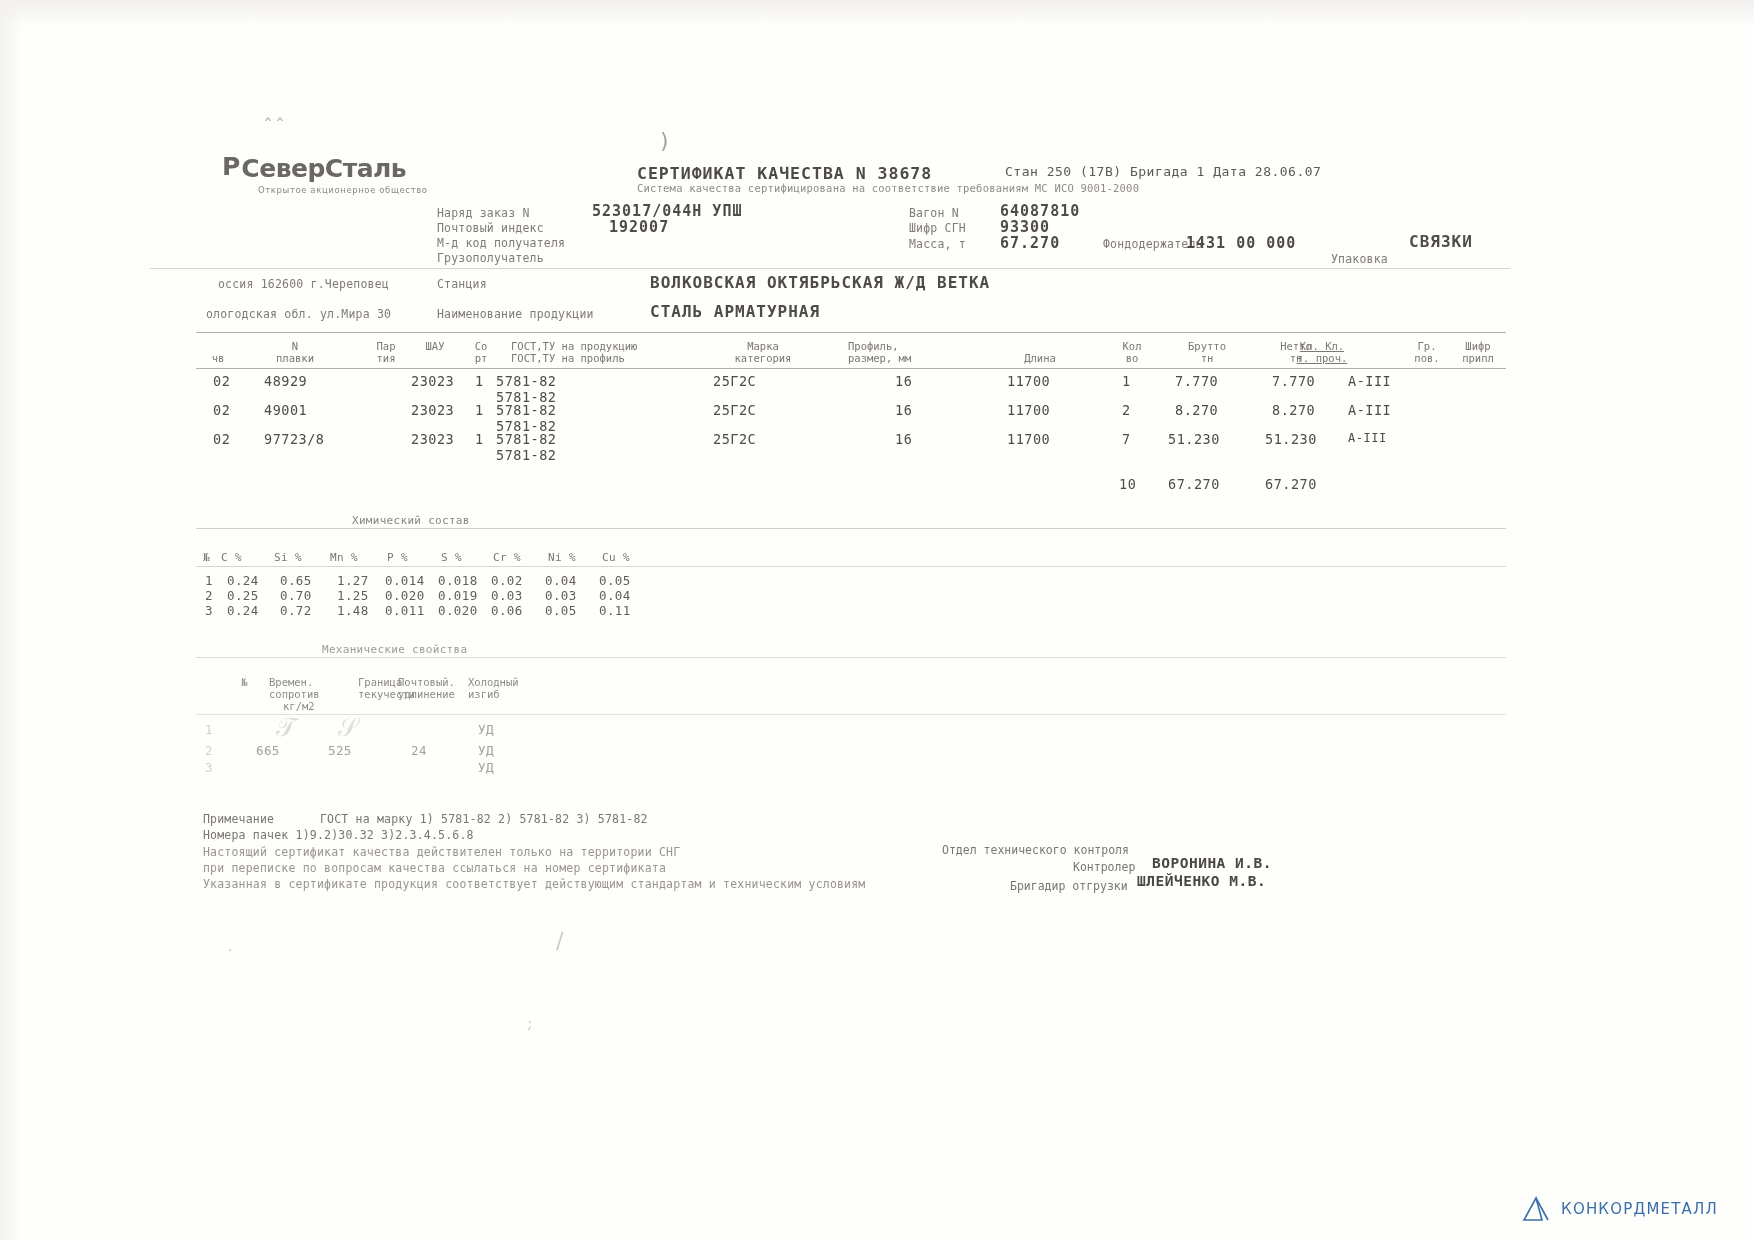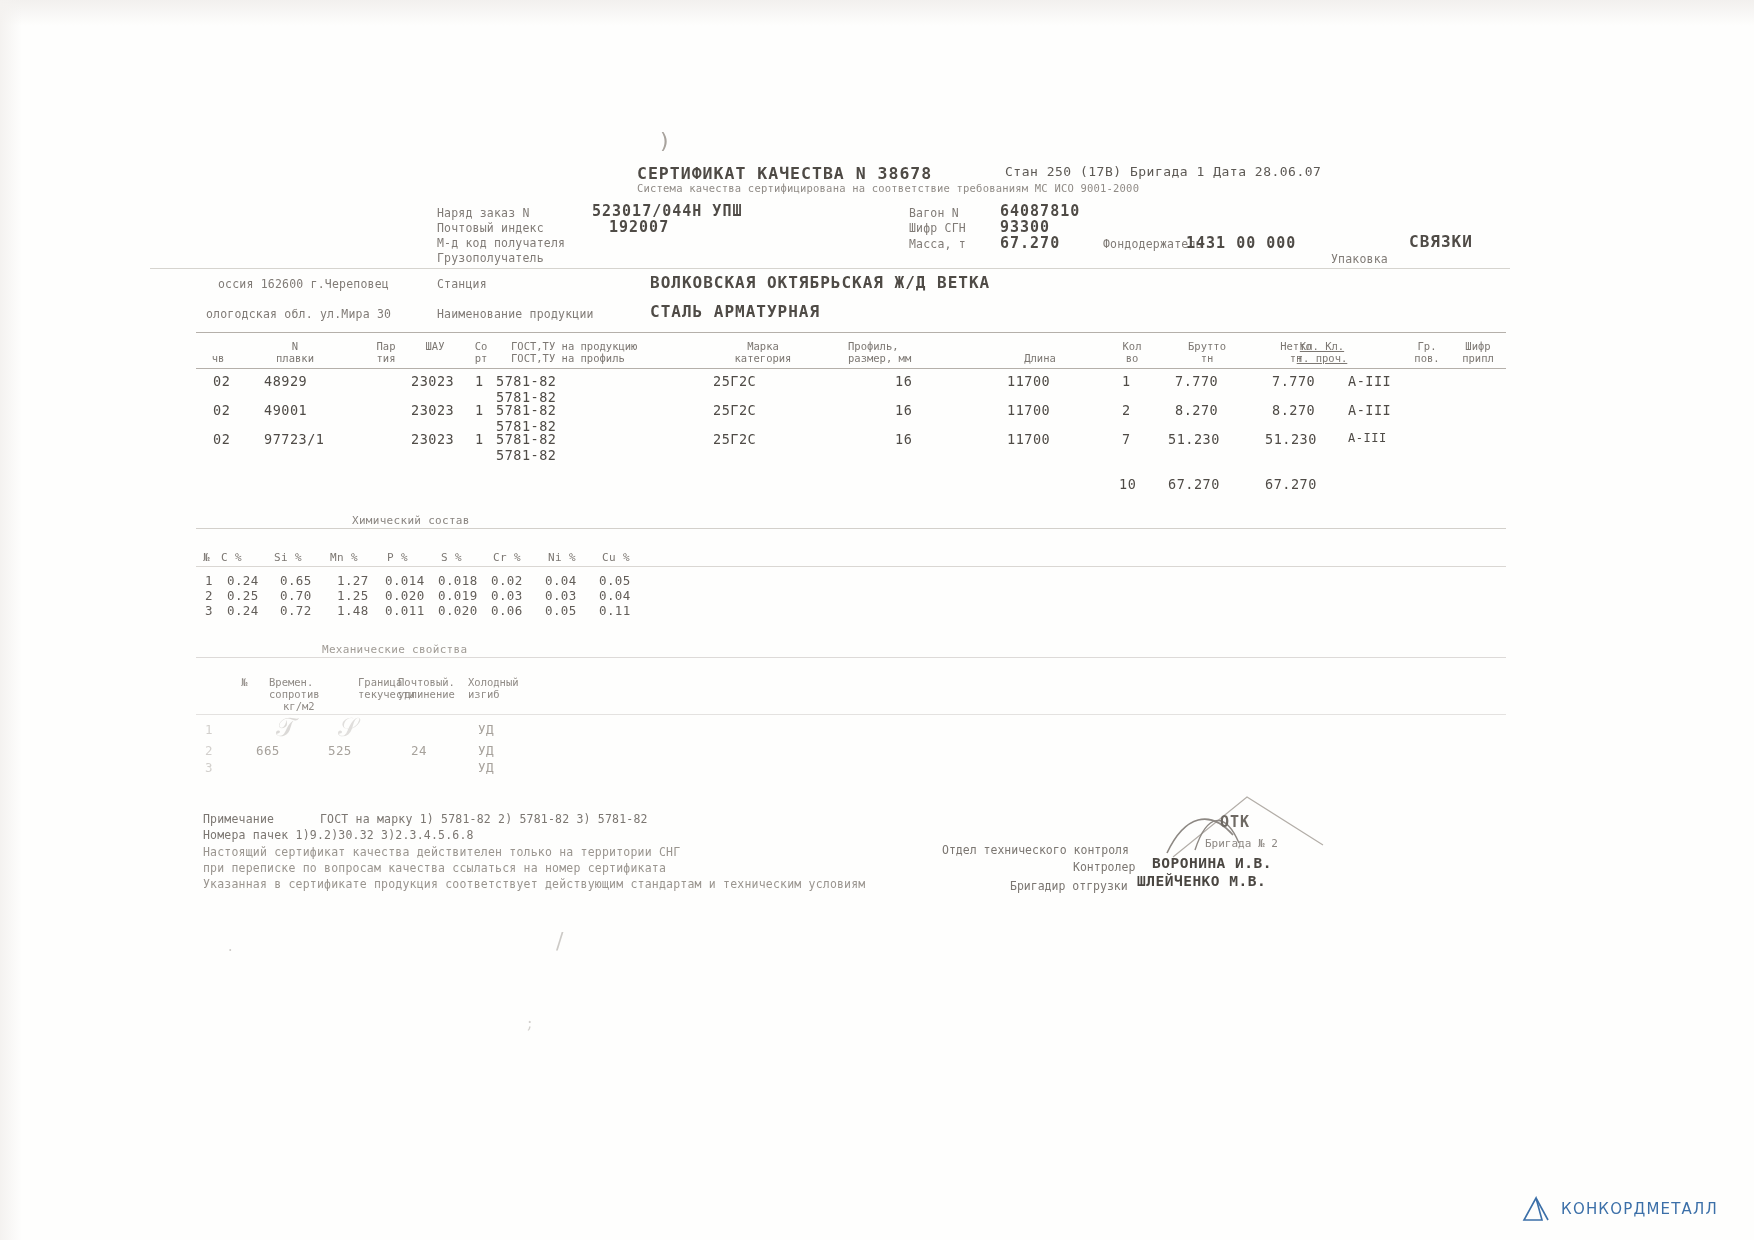--- a/index.html
+++ b/index.html
@@ -247,20 +247,28 @@
     color: #3b6fa8;
   }
 </style>
 </head>
 <body>
 
 <div class="page">
   <div class="scan-edge-top"></div>
   <div class="scan-edge-left"></div>
 
+  <div class="logo">
+    <div class="logo-scribble">ˆˆ</div>
+    <div class="logo-row">
+      <span class="logo-mark">Р</span>
+      <span class="logo-text">СеверСталь</span>
+    </div>
+    <div class="logo-sub">Открытое  акционерное  общество</div>
+  </div>
 
   <div class="marker">)</div>
   <div class="cert-title">СЕРТИФИКАТ   КАЧЕСТВА  N 38678</div>
   <div class="cert-sub">Система качества сертифицирована на соответствие требованиям МС ИСО 9001-2000</div>
   <div class="stan-line">Стан  250  (17В)  Бригада  1   Дата  28.06.07</div>
 
   <div class="lbl" style="left:437px; top:206px;">Наряд заказ N</div>
   <div class="val val-b" style="left:592px; top:202px;">523017/044Н УПШ</div>
 
   <div class="lbl" style="left:437px; top:221px;">Почтовый индекс</div>
@@ -382,21 +390,21 @@
     <div class="row-cell" style="left:895px; top:402px;">16</div>
     <div class="row-cell" style="left:1007px; top:402px;">11700</div>
     <div class="row-cell" style="left:1122px; top:402px;">2</div>
     <div class="row-cell" style="left:1175px; top:402px;">8.270</div>
     <div class="row-cell" style="left:1272px; top:402px;">8.270</div>
     <div class="row-cell" style="left:1348px; top:402px;">А-III</div>
   </div>
 
   <div>
     <div class="row-cell" style="left:213px; top:431px;">02</div>
-    <div class="row-cell" style="left:264px; top:431px;">97723/1</div>
+    <div class="row-cell" style="left:264px; top:431px;">97723/8</div>
     <div class="row-cell" style="left:411px; top:431px;">23023</div>
     <div class="row-cell" style="left:475px; top:431px;">1</div>
     <div class="row-cell" style="left:496px; top:431px;">5781-82</div>
     <div class="row-cell" style="left:496px; top:447px;">5781-82</div>
     <div class="row-cell" style="left:713px; top:431px;">25Г2С</div>
     <div class="row-cell" style="left:895px; top:431px;">16</div>
     <div class="row-cell" style="left:1007px; top:431px;">11700</div>
     <div class="row-cell" style="left:1122px; top:431px;">7</div>
     <div class="row-cell" style="left:1168px; top:431px;">51.230</div>
     <div class="row-cell" style="left:1265px; top:431px;">51.230</div>
@@ -517,29 +525,20 @@
   <div class="note note-faint" style="left:203px; top:845px;">Настоящий сертификат качества действителен только на территории СНГ</div>
   <div class="note note-faint" style="left:203px; top:861px;text-align:right;">при переписке по вопросам качества ссылаться на номер сертификата</div>
   <div class="note note-faint" style="left:203px; top:877px;">Указанная в сертификате продукция соответствует действующим стандартам и техническим условиям</div>
 
   <div class="sign-lbl" style="left:942px; top:843px;">Отдел технического контроля</div>
   <div class="sign-lbl" style="left:1073px; top:860px;">Контролер</div>
   <div class="sign-name" style="left:1152px; top:855px;">ВОРОНИНА И.В.</div>
   <div class="sign-lbl" style="left:1010px; top:879px;">Бригадир отгрузки</div>
   <div class="sign-name" style="left:1137px; top:873px;">ШЛЕЙЧЕНКО М.В.</div>
 
-  <div style="position:absolute; left:1155px; top:795px; width:175px; height:65px;">
-    <svg width="175" height="65" viewBox="0 0 175 65">
-      <path d="M18 62 L92 2 L168 50" fill="none" stroke="#b3aea8" stroke-width="1.2"></path>
-      <path d="M12 58 C30 20, 55 14, 78 40" fill="none" stroke="#8d8883" stroke-width="1.6"></path>
-      <path d="M40 55 C52 18, 70 16, 84 48" fill="none" stroke="#8d8883" stroke-width="1.4"></path>
-    </svg>
-    <div style="position:absolute; left:65px; top:18px; font-size:15px; font-weight:bold; color:#6e6963; letter-spacing:1px;">ОТК</div>
-    <div style="position:absolute; left:50px; top:42px; font-size:11px; color:#8d8883;">Бригада № 2</div>
-  </div>
 
   <div class="scribble" style="left:228px; top:938px; font-size:14px; opacity:.5;">.</div>
   <div class="scribble" style="left:556px; top:928px; font-size:22px; opacity:.5;">/</div>
   <div class="scribble" style="left:527px; top:1013px; font-size:16px; opacity:.45;">;</div>
 
   <div class="watermark">
     <div class="wm-glyph">
       <svg width="30" height="26" viewBox="0 0 30 26">
         <path d="M2 24 L14 2 L20 24 Z" fill="none" stroke="#3b6fa8" stroke-width="1.6"></path>
         <path d="M14 2 L26 24" fill="none" stroke="#3b6fa8" stroke-width="1.6"></path>

